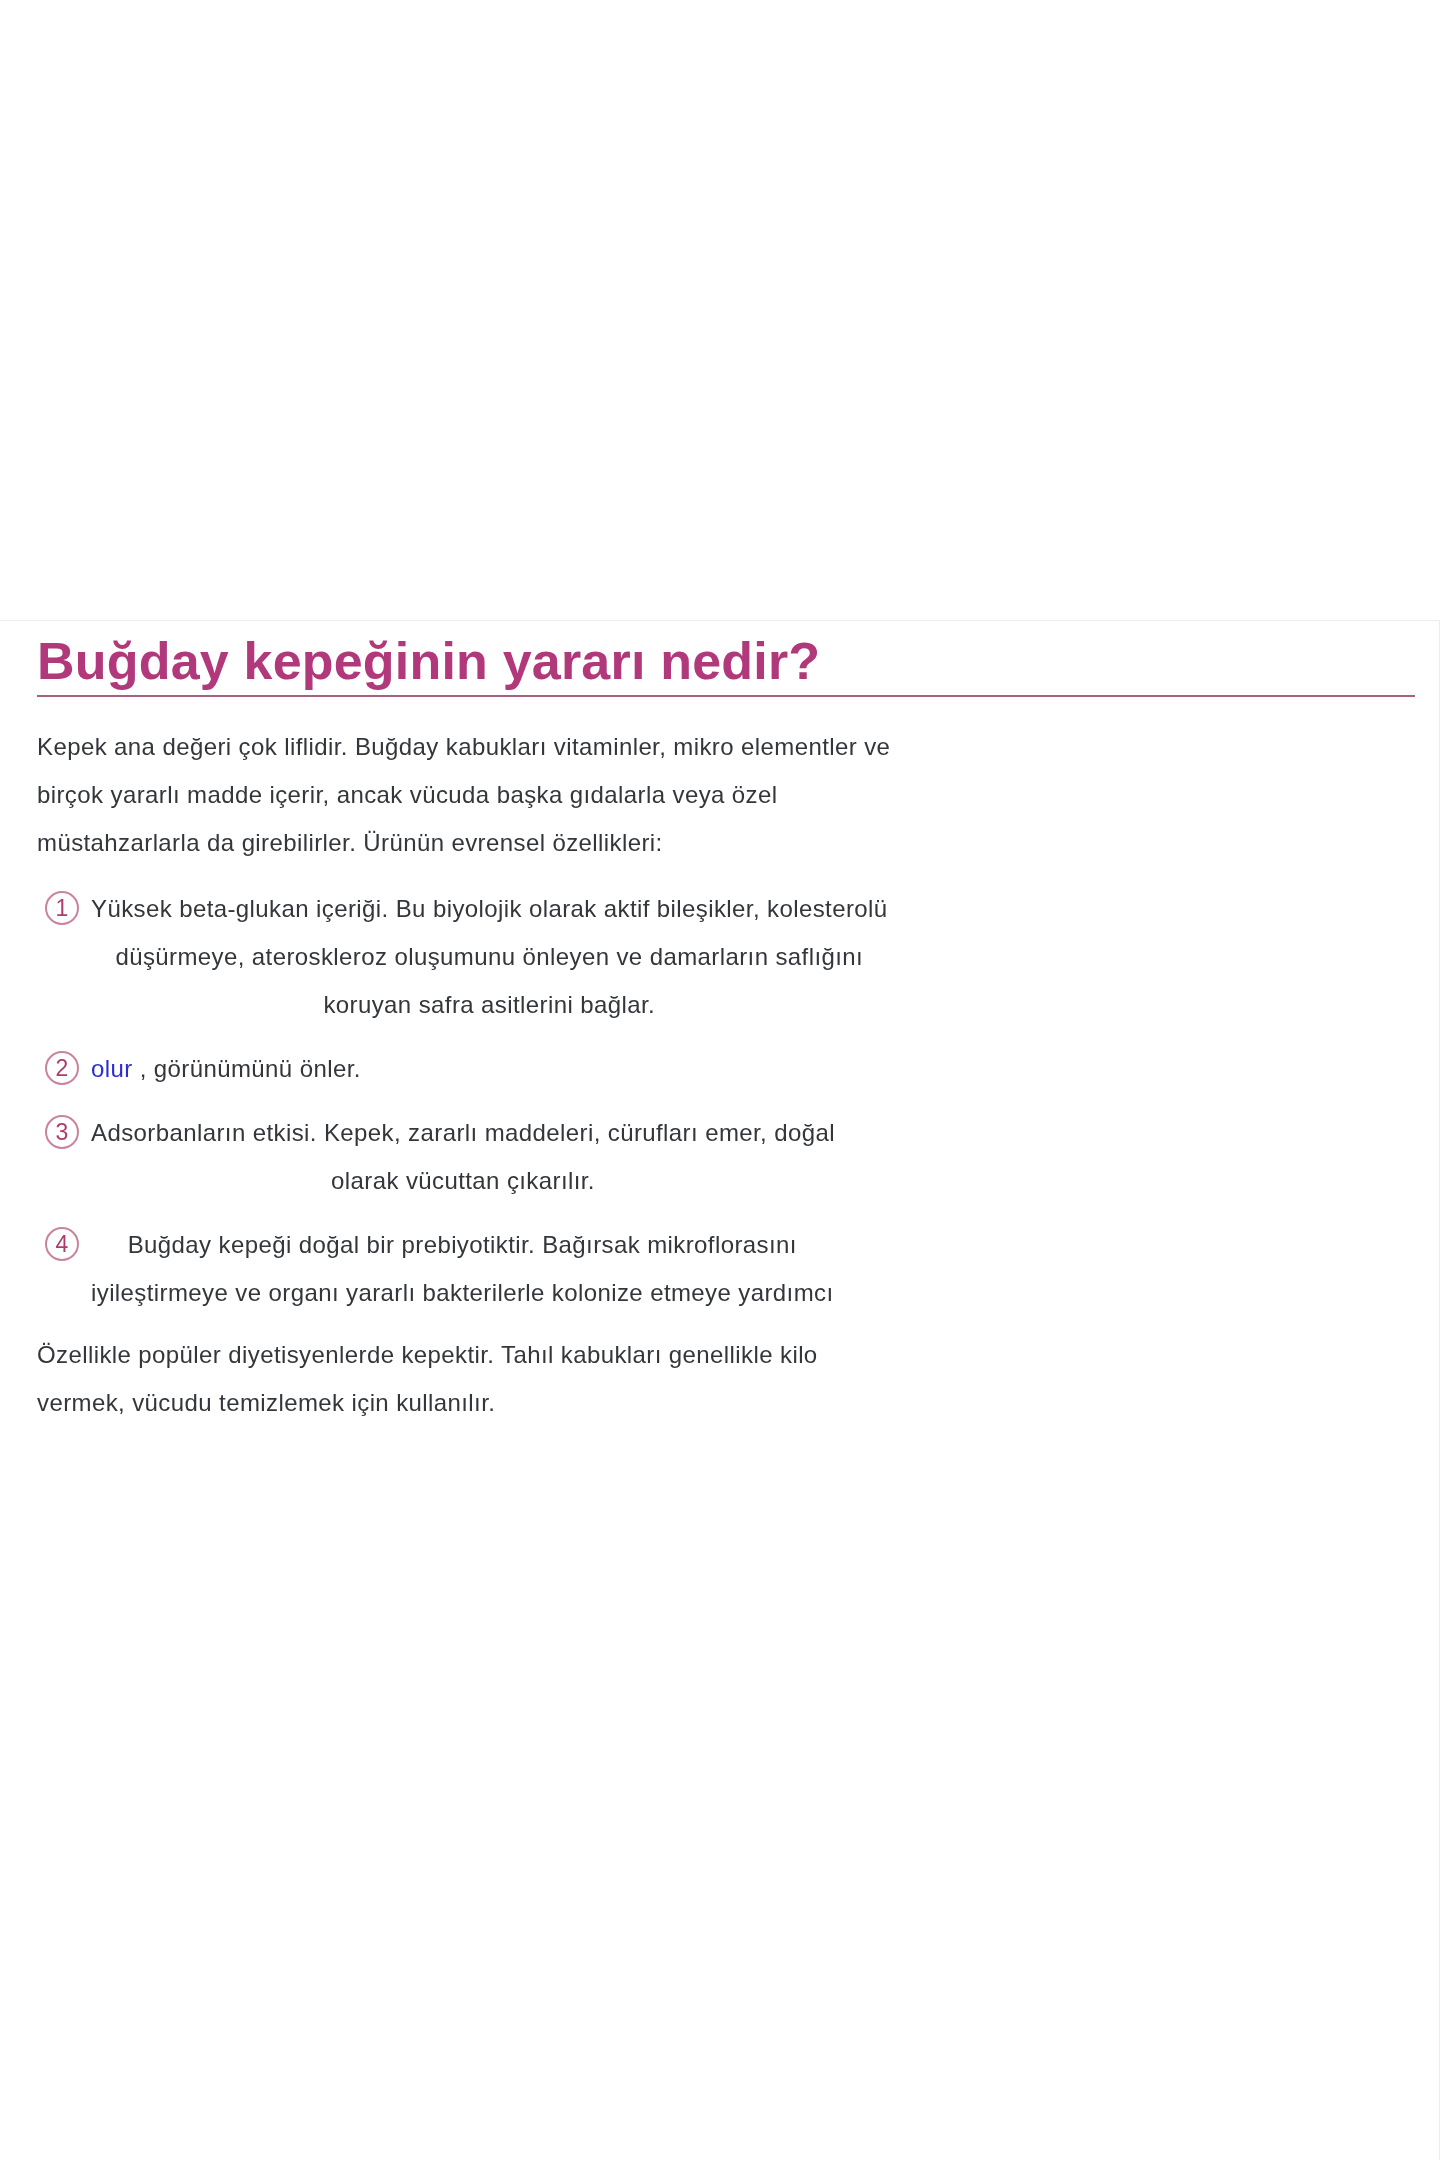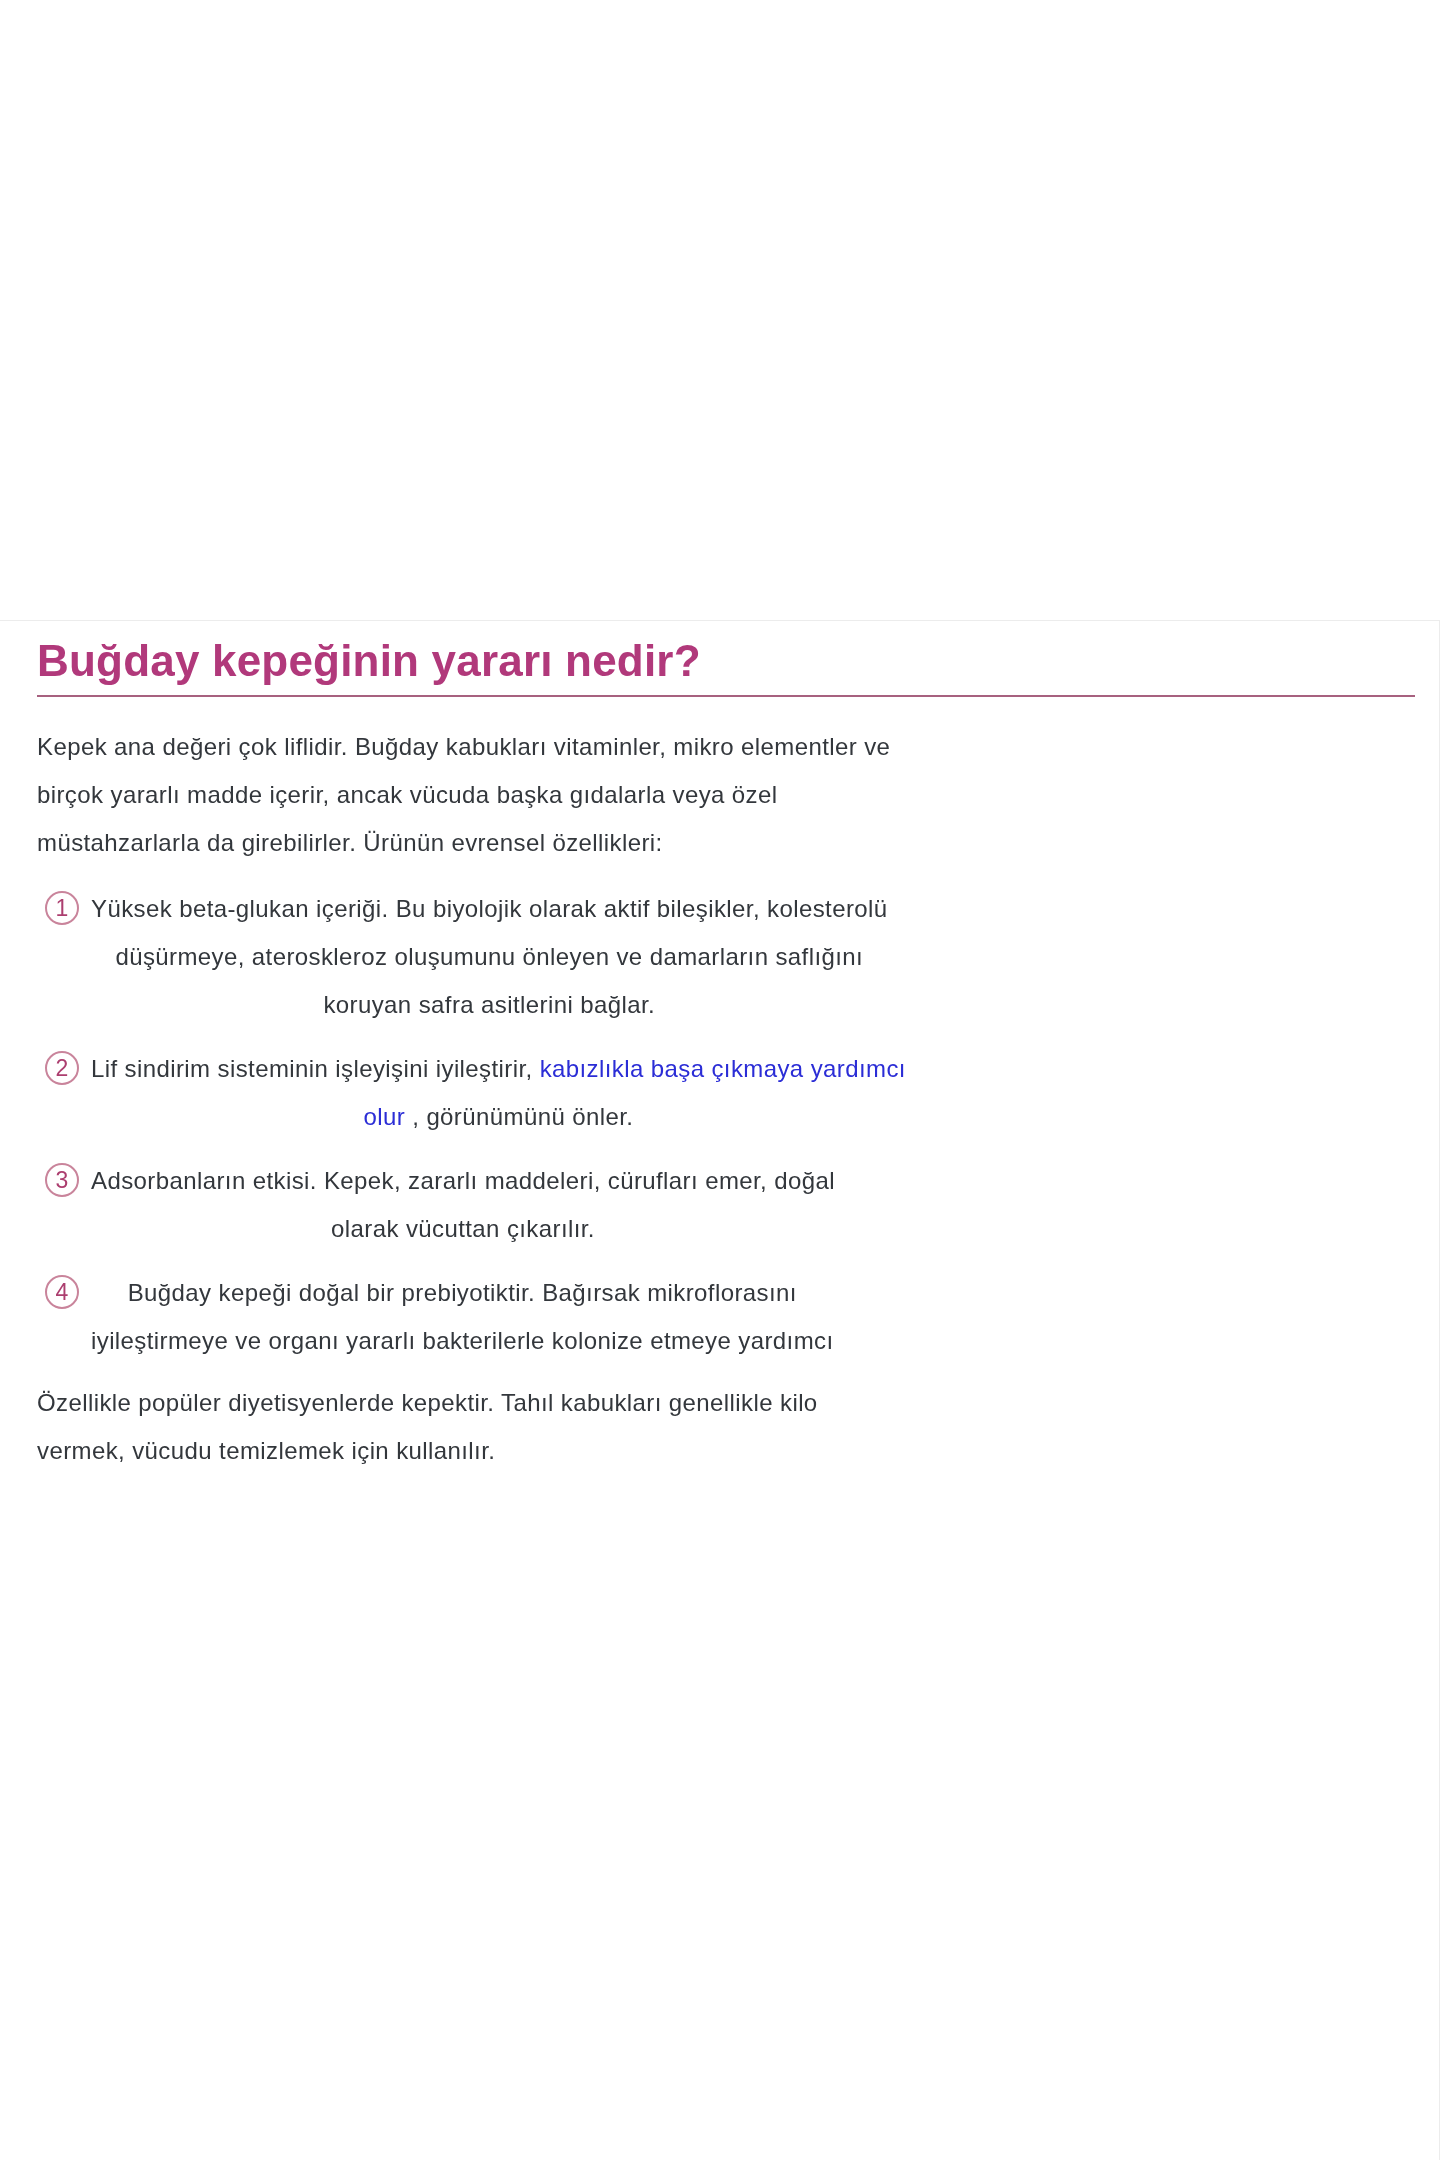--- a/index.html
+++ b/index.html
@@ -30,21 +30,21 @@
     top: 620px;
     left: 0;
     right: 0;
     bottom: 0;
     border-top: 1px solid var(--section-border);
     border-right: 1px solid var(--section-border);
     padding: 16px 25px 0 37px;
   }
   h1.title {
     margin: 0;
-    font-size: 44px;
+    font-size: 52px;
     line-height: 48px;
     font-weight: bold;
     color: var(--heading);
     letter-spacing: 0.2px;
   }
   .rule {
     width: 1378px;
     height: 2px;
     background: var(--rule);
     margin-top: 10px;
@@ -111,21 +111,20 @@
         <div class="item-body bodytext">
           <div>Yüksek beta-glukan içeriği. Bu biyolojik olarak aktif bileşikler, kolesterolü</div>
           <div>düşürmeye, ateroskleroz oluşumunu önleyen ve damarların saflığını</div>
           <div>koruyan safra asitlerini bağlar.</div>
         </div>
       </div>
 
       <div class="list-item">
         <div class="badge">2</div>
         <div class="item-body bodytext">
-          <div><span>Lif sindirim sisteminin işleyişini iyileştirir, </span><span class="link">kabızlıkla başa çıkmaya yardımcı</span></div>
           <div><span class="link">olur</span><span> , görünümünü önler.</span></div>
         </div>
       </div>
 
       <div class="list-item">
         <div class="badge">3</div>
         <div class="item-body bodytext">
           <div>Adsorbanların etkisi. Kepek, zararlı maddeleri, cürufları emer, doğal</div>
           <div>olarak vücuttan çıkarılır.</div>
         </div>

